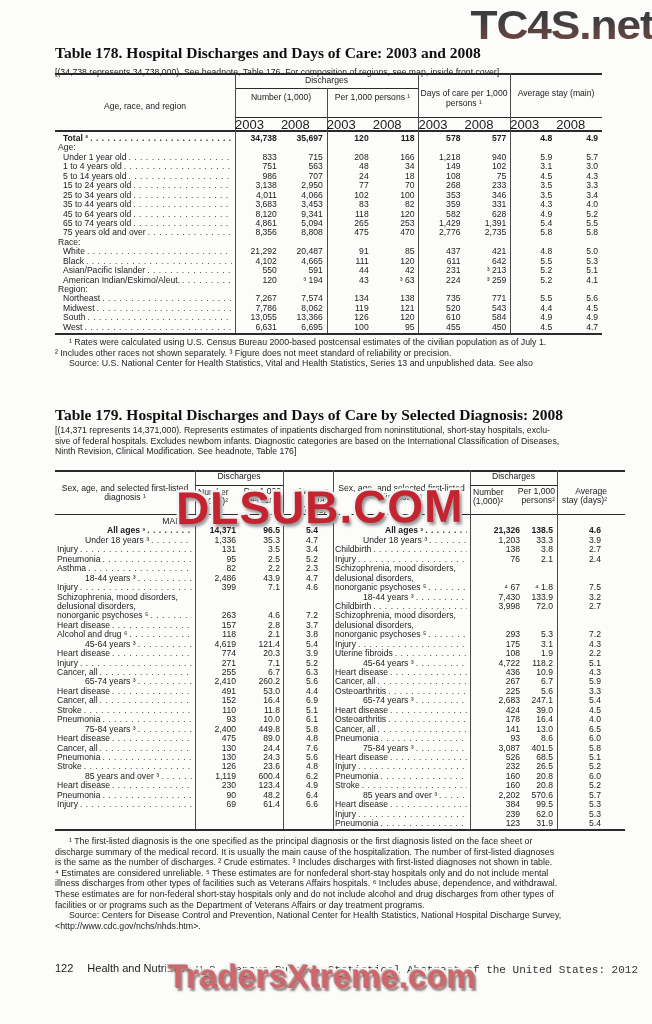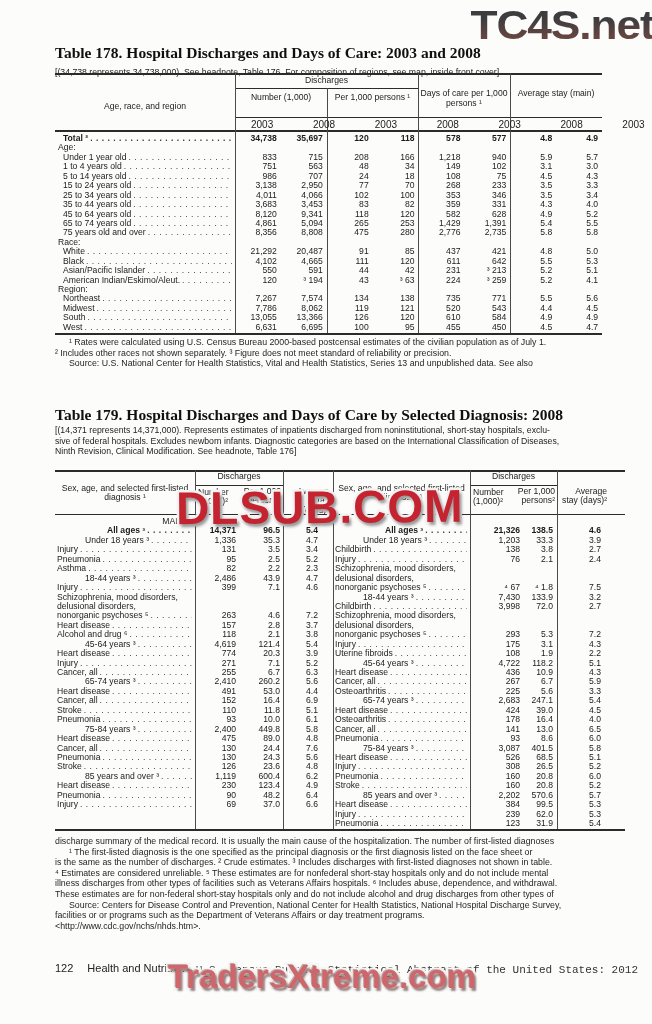--- a/index.html
+++ b/index.html
@@ -31,21 +31,21 @@
   .t178 .hdr{position:absolute;top:2px;left:0;width:547px;font-size:8.6px;line-height:9.6px;}
   .t178 .stubhead{position:absolute;left:0;top:12px;width:180px;height:40px;
                   display:flex;align-items:center;justify-content:center;text-align:right;}
   .t178 .grp{position:absolute;text-align:center;}
   .t178 .g-disch{left:180px;top:1px;width:183px;}
   .t178 .g-num{left:180px;top:18px;width:92px;}
   .t178 .g-per{left:272px;top:18px;width:91px;}
   .t178 .g-days{left:363px;top:14px;width:92px;}
   .t178 .g-stay{left:455px;top:14px;width:92px;}
   .t178 .years{position:absolute;left:180px;top:45px;width:367px;display:flex;}
-  .t178 .years .v{flex:0 0 45.9px;padding-right:7px;box-sizing:border-box;font-size:10px;margin-left:16px;}
+  .t178 .years .v{flex:0 0 45.9px;padding-right:7px;box-sizing:border-box;font-size:13px;}
   .t178 .body{position:absolute;left:0;top:61px;width:547px;}
   .t178 .row{height:9.45px;}
   .t178 .row .lbl{padding-left:8px;}
   .t178 .row.sec .lbl{padding-left:3px;}
   .t178 .stub{display:flex;flex:0 0 180px;overflow:hidden;}
   .t178 .v{flex:0 0 45.9px;padding-right:4px;box-sizing:border-box;}
   .t178 .row.b{margin-bottom:0;}
   
   .t179{left:55px;top:470px;width:570px;height:361px;}
   .t179 .hdr{position:absolute;top:0;left:0;width:570px;font-size:8.6px;line-height:9.4px;}
@@ -270,21 +270,21 @@
           <span class="v v8">5.5</span>
         </div>
         <div class="row">
           <span class="stub">
             <span class="lbl">75 years old and over</span>
             <span class="dots"></span>
           </span>
           <span class="v v1">8,356</span>
           <span class="v v2">8,808</span>
           <span class="v v3">475</span>
-          <span class="v v4">280</span>
+          <span class="v v4">470</span>
           <span class="v v5">2,776</span>
           <span class="v v6">2,735</span>
           <span class="v v7">5.8</span>
           <span class="v v8">5.8</span>
         </div>
         <div class="row sec">
           <span class="lbl">Race:</span>
         </div>
         <div class="row">
           <span class="stub">
@@ -695,21 +695,21 @@
           <span class="v v1">90</span>
           <span class="v v2">48.2</span>
           <span class="v v3">6.4</span>
         </div>
         <div class="row">
           <span class="stub">
             <span class="lbl">Injury</span>
             <span class="dots"></span>
           </span>
           <span class="v v1">69</span>
-          <span class="v v2">37.0</span>
+          <span class="v v2">61.4</span>
           <span class="v v3">6.6</span>
         </div>
       </div>
     <div class="bodyR">
         <div class="row"></div>
         <div class="row b i3">
           <span class="stub">
             <span class="lbl">All ages ³</span>
             <span class="dots"></span>
           </span>
@@ -907,21 +907,21 @@
           </span>
           <span class="v v1">526</span>
           <span class="v v2">68.5</span>
           <span class="v v3">5.1</span>
         </div>
         <div class="row">
           <span class="stub">
             <span class="lbl">Injury</span>
             <span class="dots"></span>
           </span>
-          <span class="v v1">308</span>
+          <span class="v v1">232</span>
           <span class="v v2">26.5</span>
           <span class="v v3">5.2</span>
         </div>
         <div class="row">
           <span class="stub">
             <span class="lbl">Pneumonia</span>
             <span class="dots"></span>
           </span>
           <span class="v v1">160</span>
           <span class="v v2">20.8</span>
@@ -969,28 +969,28 @@
             <span class="dots"></span>
           </span>
           <span class="v v1">123</span>
           <span class="v v2">31.9</span>
           <span class="v v3">5.4</span>
         </div>
       </div>
   </div>
 
   <div class="fnblock" style="top:836px;width:565px;">
+      <div class="fnline ind">¹ The first-listed diagnosis is the one specified as the principal diagnosis or the first diagnosis listed on the face sheet or</div>
       <div class="fnline">discharge summary of the medical record. It is usually the main cause of the hospitalization. The number of first-listed diagnoses</div>
-      <div class="fnline ind">¹ The first-listed diagnosis is the one specified as the principal diagnosis or the first diagnosis listed on the face sheet or</div>
       <div class="fnline">is the same as the number of discharges. ² Crude estimates. ³ Includes discharges with first-listed diagnoses not shown in table.</div>
       <div class="fnline">⁴ Estimates are considered unreliable. ⁵ These estimates are for nonfederal short-stay hospitals only and do not include mental</div>
       <div class="fnline">illness discharges from other types of facilities such as Veterans Affairs hospitals. ⁶ Includes abuse, dependence, and withdrawal.</div>
       <div class="fnline">These estimates are for non-federal short-stay hospitals only and do not include alcohol and drug discharges from other types of</div>
+      <div class="fnline">facilities or or programs such as the Department of Veterans Affairs or day treatment programs.</div>
       <div class="fnline ind">Source: Centers for Disease Control and Prevention, National Center for Health Statistics, National Hospital Discharge Survey,</div>
-      <div class="fnline">facilities or or programs such as the Department of Veterans Affairs or day treatment programs.</div>
       <div class="fnline">&lt;http://www.cdc.gov/nchs/nhds.htm&gt;.</div>
     </div>
 
   <div class="wm wm-mid">DLSUB.COM</div>
 
   <div class="pagefoot-left">
     <span class="num">122</span><span>Health and Nutrition</span>
   </div>
   <div class="pagefoot-right">U.S. Census Bureau, Statistical Abstract of the United States: 2012</div>
 

